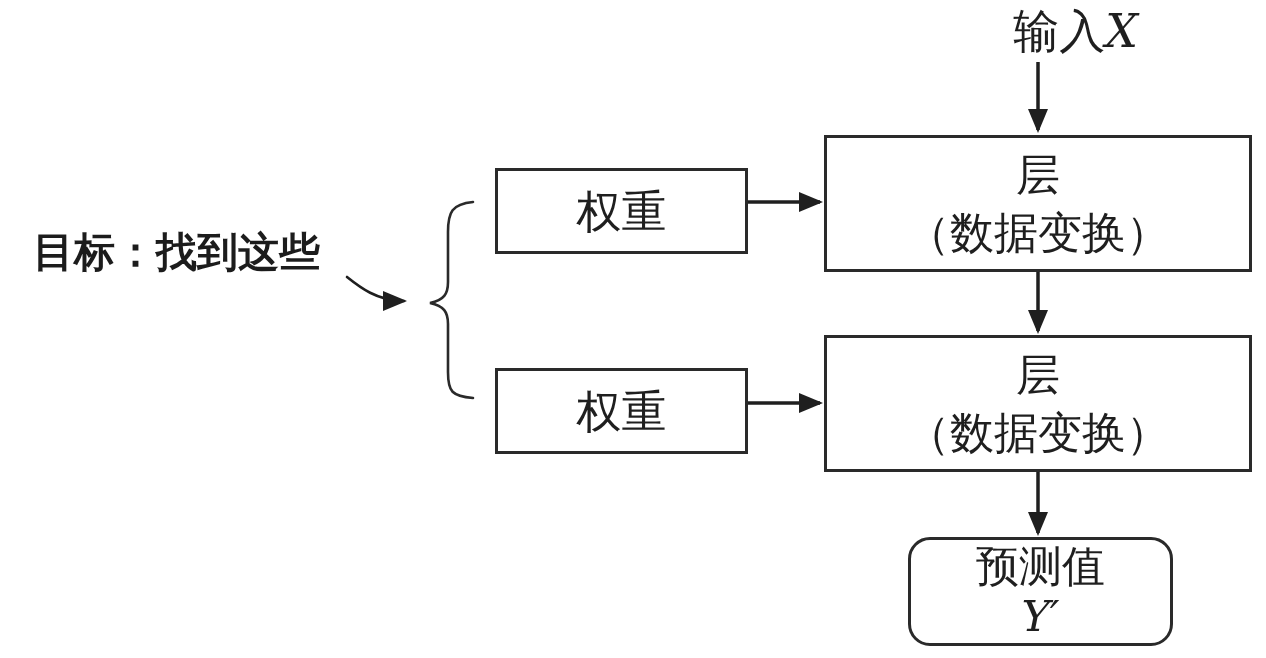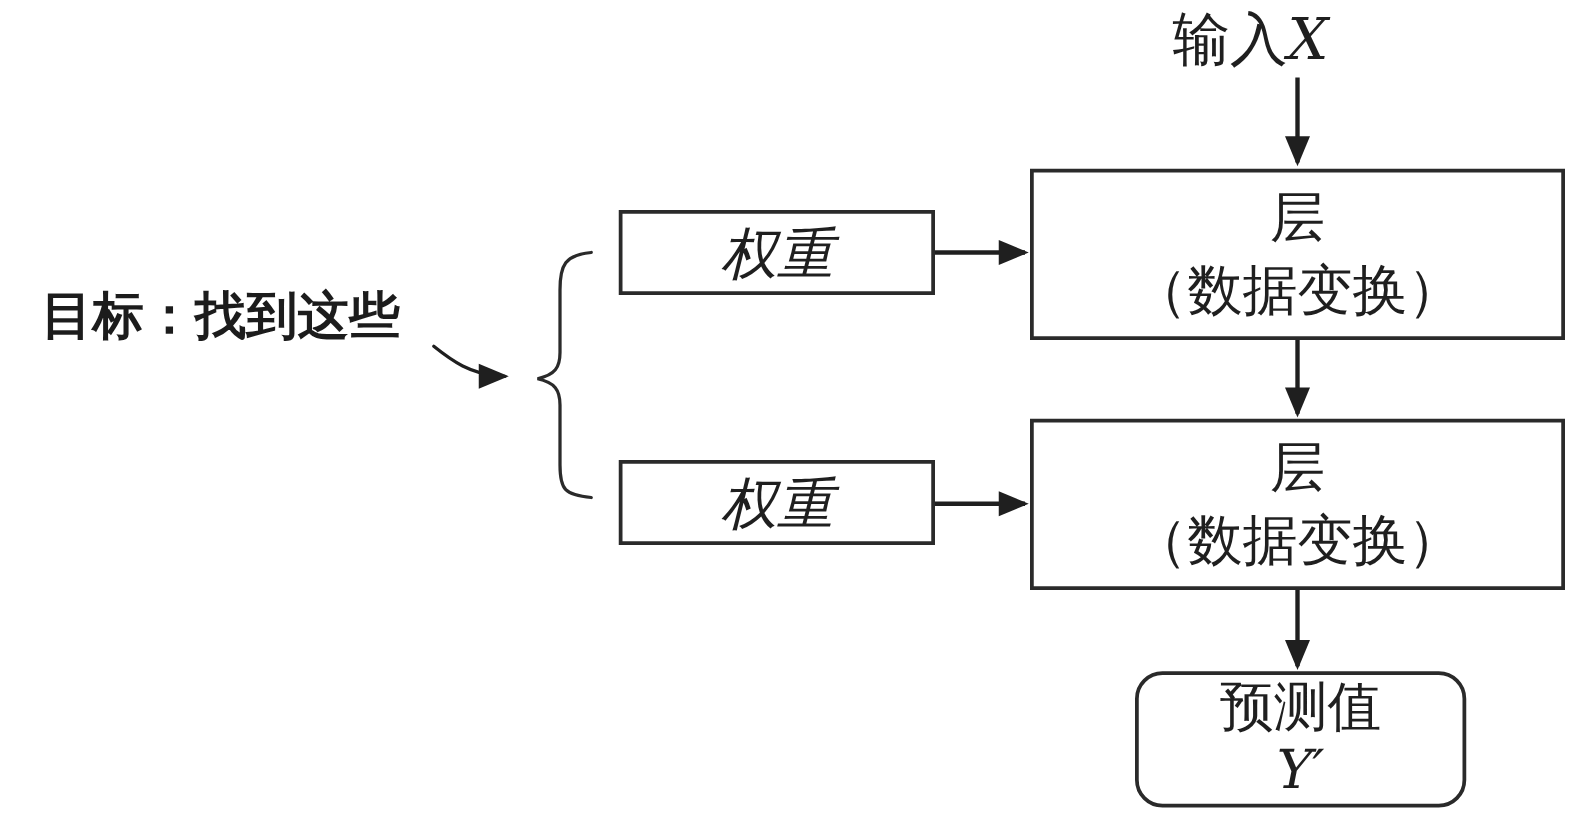--- a/index.html
+++ b/index.html
@@ -30,24 +30,23 @@
     display: flex;
     flex-direction: column;
     align-items: center;
     justify-content: center;
     text-align: center;
     box-sizing: border-box;
   }
   .weight-box {
     left: 495px;
     width: 253px;
-    height: 68px;
+    height: 86px;
     font-size: 45px;
     line-height: 1;
-    font-style: italic;
   }
   #weight-box-1 { top: 168px; }
   #weight-box-2 { top: 368px; }
   .layer-box {
     left: 824px;
     width: 428px;
     height: 137px;
     font-size: 44px;
     line-height: 1.3;
   }
@@ -64,21 +63,21 @@
   }
   .var {
     font-style: italic;
     font-family: "DejaVu Serif", serif;
   }
   #input-label {
     position: absolute;
     left: 938px;
     top: 6px;
     width: 200px;
-    text-align: left;
+    text-align: right;
     font-size: 46px;
     line-height: 1.1;
     white-space: nowrap;
   }
   #goal-text {
     position: absolute;
     left: 8px;
     top: 224px;
     font-family: "DejaVu Sans", sans-serif;
     font-weight: 700;

